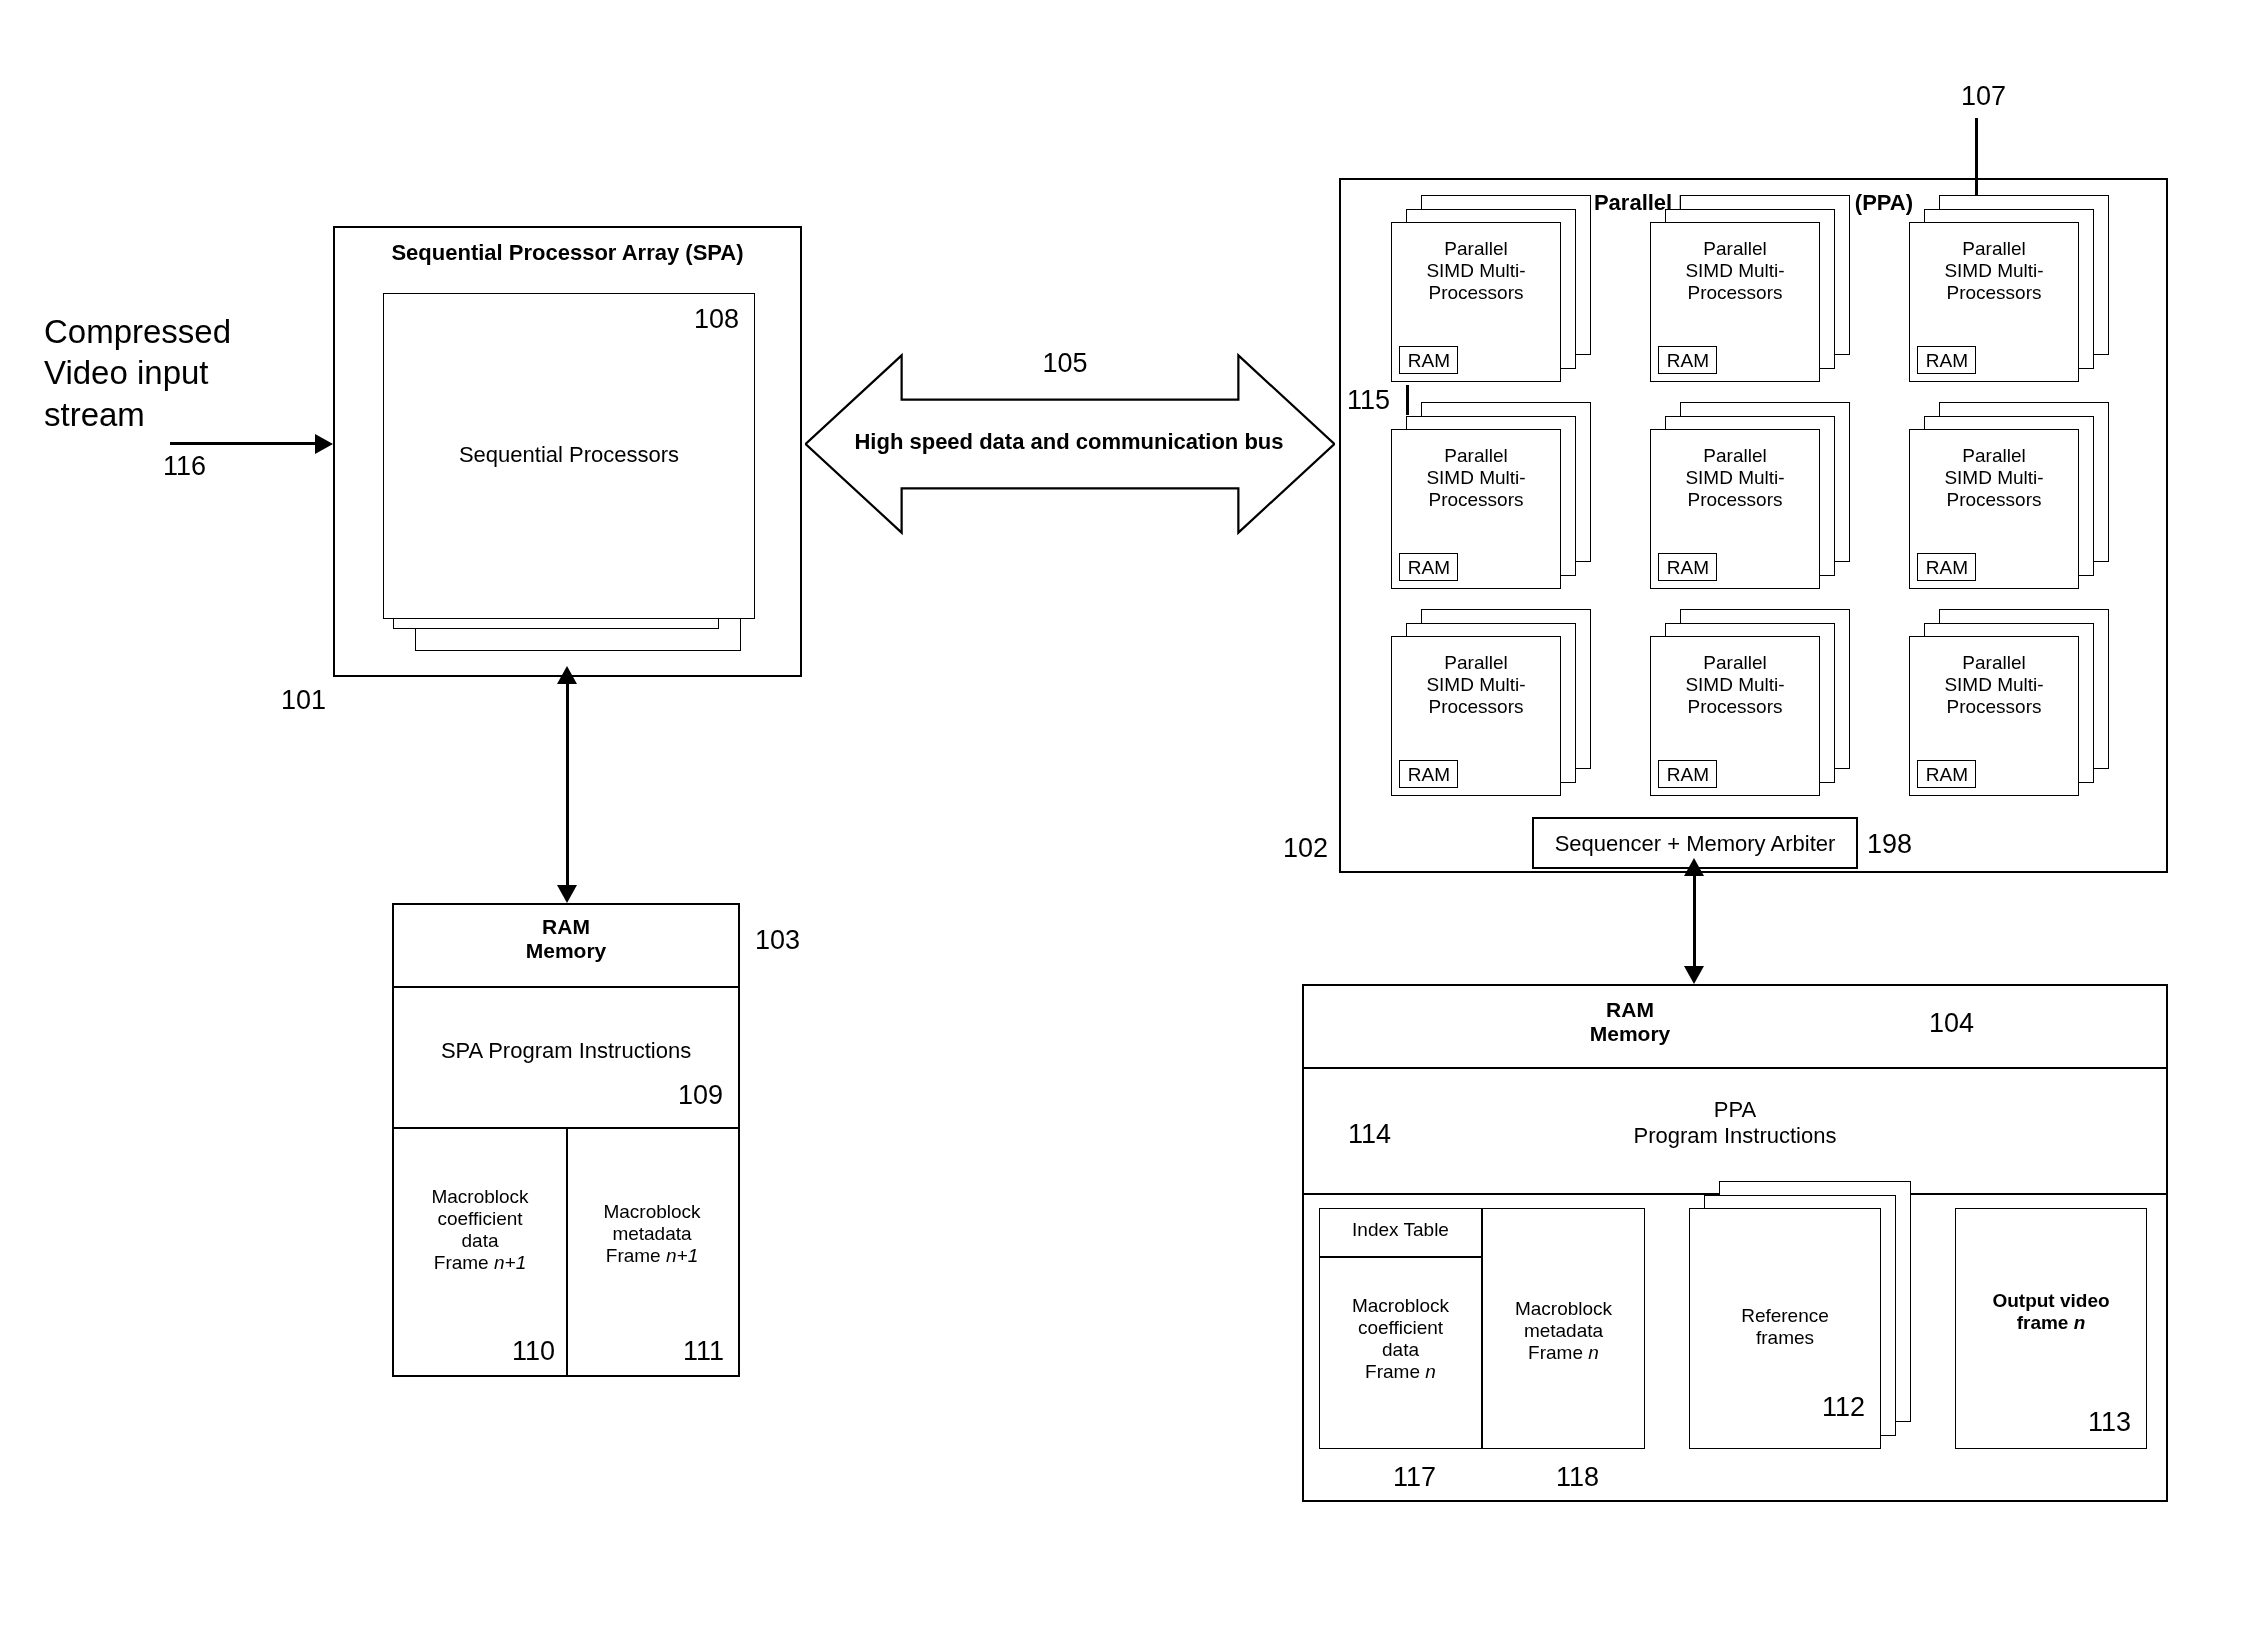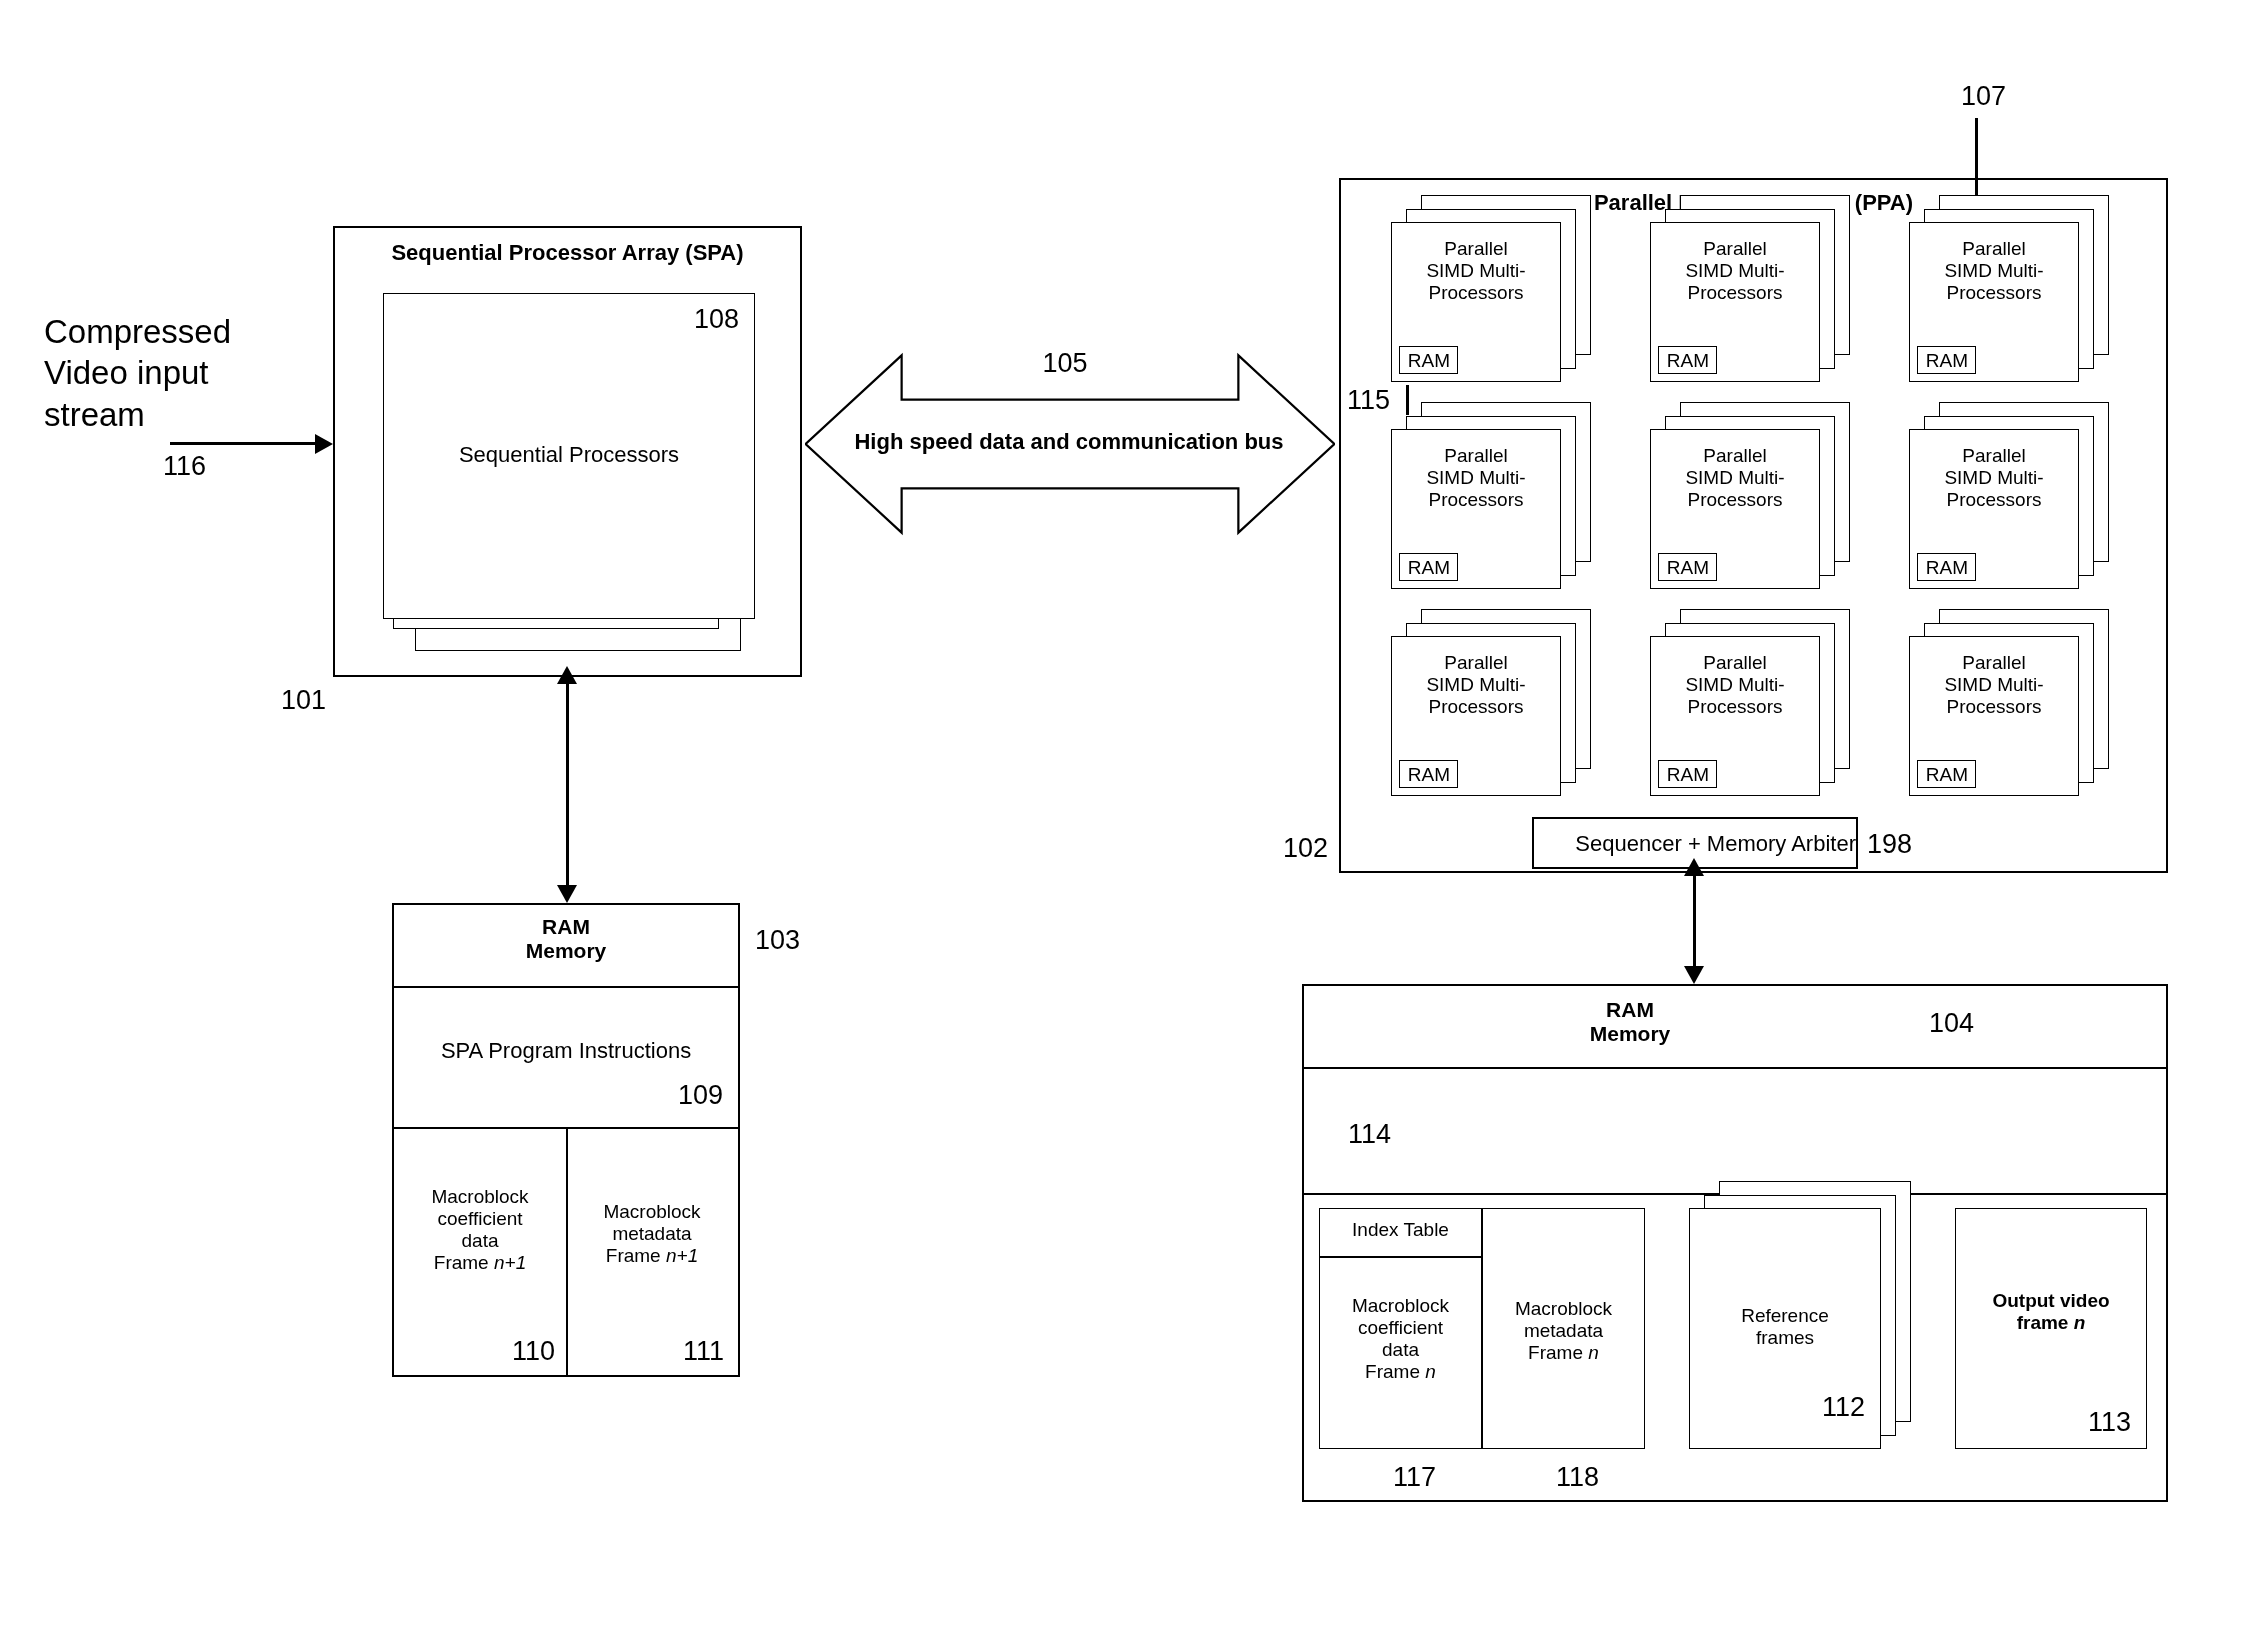--- a/index.html
+++ b/index.html
@@ -204,21 +204,21 @@
 SIMD Multi-
 Processors</div>
       <div class="box" style="left:7.4px; bottom:7.4px; width:59px; height:28px; border-width:1.5px;">
           <div class="label small center" style="width:100%; top:3px;">RAM</div>
         </div>
     </div>
   </div>
 </div>
 
 <div class="box" style="left:1532px; top:817px; width:326px; height:52px;">
-  <div class="label text center" style="left:0; top:12px; width:100%;text-align:right;">Sequencer + Memory Arbiter</div>
+  <div class="label text center" style="left:0; top:12px; width:100%;">Sequencer + Memory Arbiter</div>
 </div>
 <div class="label ref" style="left:1867px; top:829px;">198</div>
 
 <div class="line" style="left:566px; top:681px; width:3px; height:207px;"></div>
 <div class="arrowhead-up" style="left:557px; top:666px;"></div>
 <div class="arrowhead-down" style="left:557px; top:885px;"></div>
 
 <div class="box" style="left:392px; top:903px; width:348px; height:474px;">
   <div class="label bold center" style="left:0; top:10.4px; width:100%; white-space:pre-line; font-size:21px;">RAM
 Memory</div>
@@ -248,20 +248,22 @@
 <div class="line" style="left:1693px; top:873px; width:3px; height:96px;"></div>
 <div class="arrowhead-up" style="left:1684px; top:858px;"></div>
 <div class="arrowhead-down" style="left:1684px; top:966px;"></div>
 
 <div class="box" style="left:1302px; top:984px; width:866px; height:518px;">
   <div class="label bold center" style="left:252px; top:12px; width:148px; white-space:pre-line; font-size:21px;">RAM
 Memory</div>
   <div class="label ref" style="right:192px; top:22px;">104</div>
   <div class="line" style="left:0; top:81px; width:100%; height:2.2px;"></div>
 
+  <div class="label text center" style="left:0; top:111px; width:100%; white-space:pre-line;">PPA
+Program Instructions</div>
   <div class="label ref" style="left:44px; top:133px;">114</div>
   <div class="line" style="left:0; top:207px; width:100%; height:2.2px;"></div>
 
   <div class="box" style="left:15px; top:222px; width:163px; height:49px; border-width:1.5px;">
     <div class="label small center" style="left:0; top:10.4px; width:100%;">Index Table</div>
   </div>
   <div class="box" style="left:15px; top:271px; width:163px; height:192px; border-width:1.5px;">
     <div class="label small center" style="left:0; top:15px; width:100%; white-space:pre-line;">
       <span style="white-space:pre-line;">Macroblock
 coefficient

